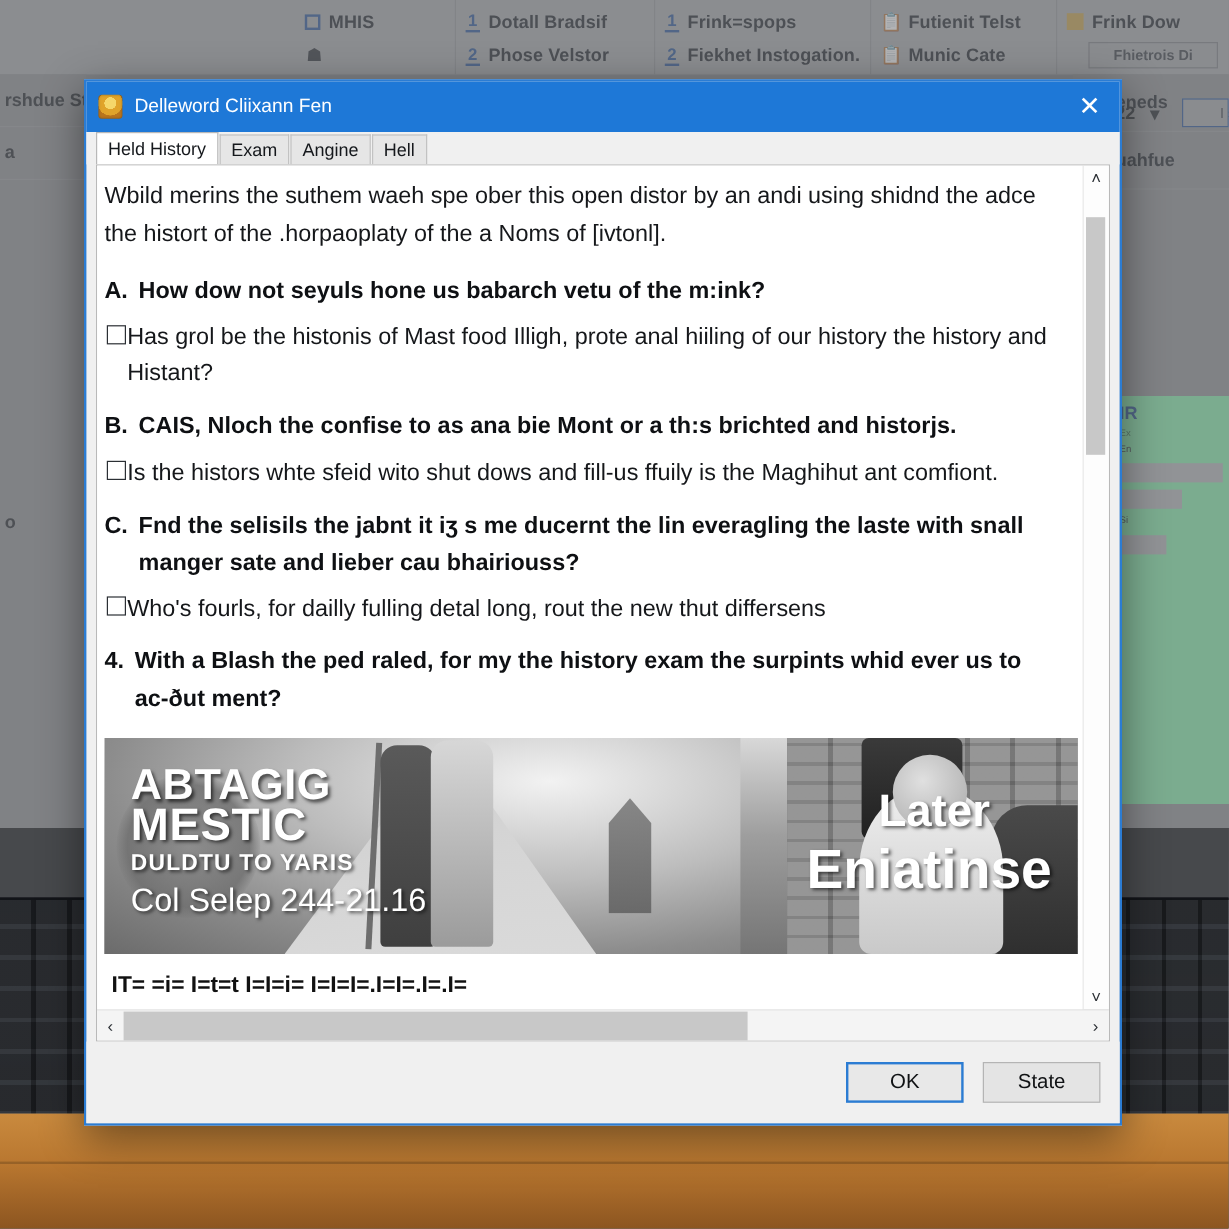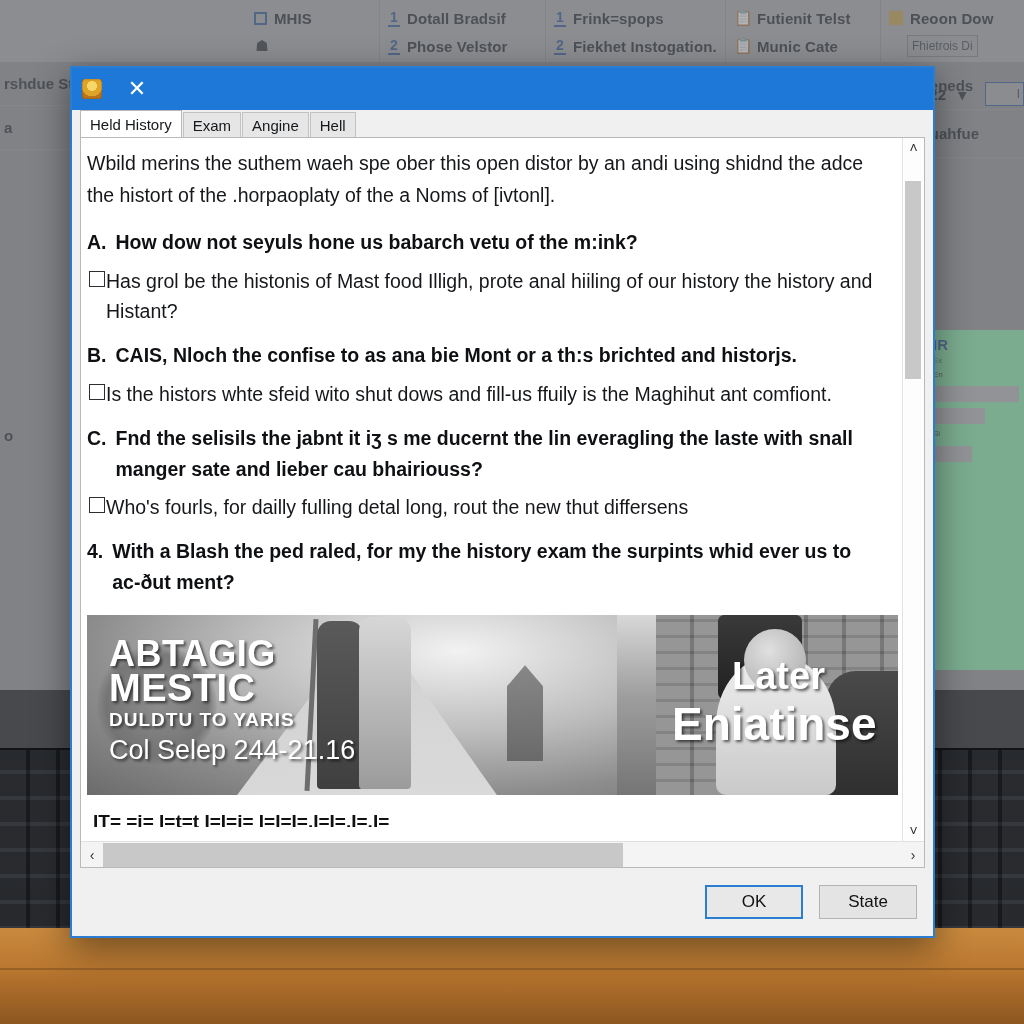--- a/index.html
+++ b/index.html
@@ -371,24 +371,24 @@
             <span class="lbl">Futienit Telst</span>
           </div>
         <div class="bg-row">
             <span class="bg-gly">📋</span>
             <span class="lbl">Munic Cate</span>
           </div>
       </div>
       <div class="bg-group" style="left:881px;width:143px;border-right:none;">
         <div class="bg-row">
             <span class="bg-sq"></span>
-            <span class="lbl">Reoon Dow</span>
+            <span class="lbl">Frink Dow</span>
           </div>
         <div class="bg-row" style="padding-left:18px;">
-            <span class="bg-chip" style="position:relative;padding:3px 4px;">Fhietrois Di</span>
+            <span class="bg-chip" style="position:relative;padding:3px 20px;font-weight:bold;">Fhietrois Di</span>
           </div>
       </div>
     </div>
 
     <div class="bg-left-panel">
       <div class="bg-left-row">rshdue St</div>
       <div class="bg-left-row">a</div>
       <div class="bg-left-row" style="border:none;height:300px;align-items:flex-end;padding-bottom:6px;">o</div>
     </div>
 
@@ -435,20 +435,21 @@
     <div id="trackpad"></div>
   </div>
   <div class="kbd l"></div>
   <div class="kbd r"></div>
   <div id="desk"></div>
 
   <div id="dialog">
 
     <div id="titlebar">
       <div id="app-icon"></div>
+      <div id="title-text">Delleword Cliixann Fen</div>
       <div id="close-btn">✕</div>
     </div>
 
     <div id="tabstrip">
       <div class="tab active">Held History</div>
       <div class="tab">Exam</div>
       <div class="tab">Angine</div>
       <div class="tab">Hell</div>
     </div>
 

